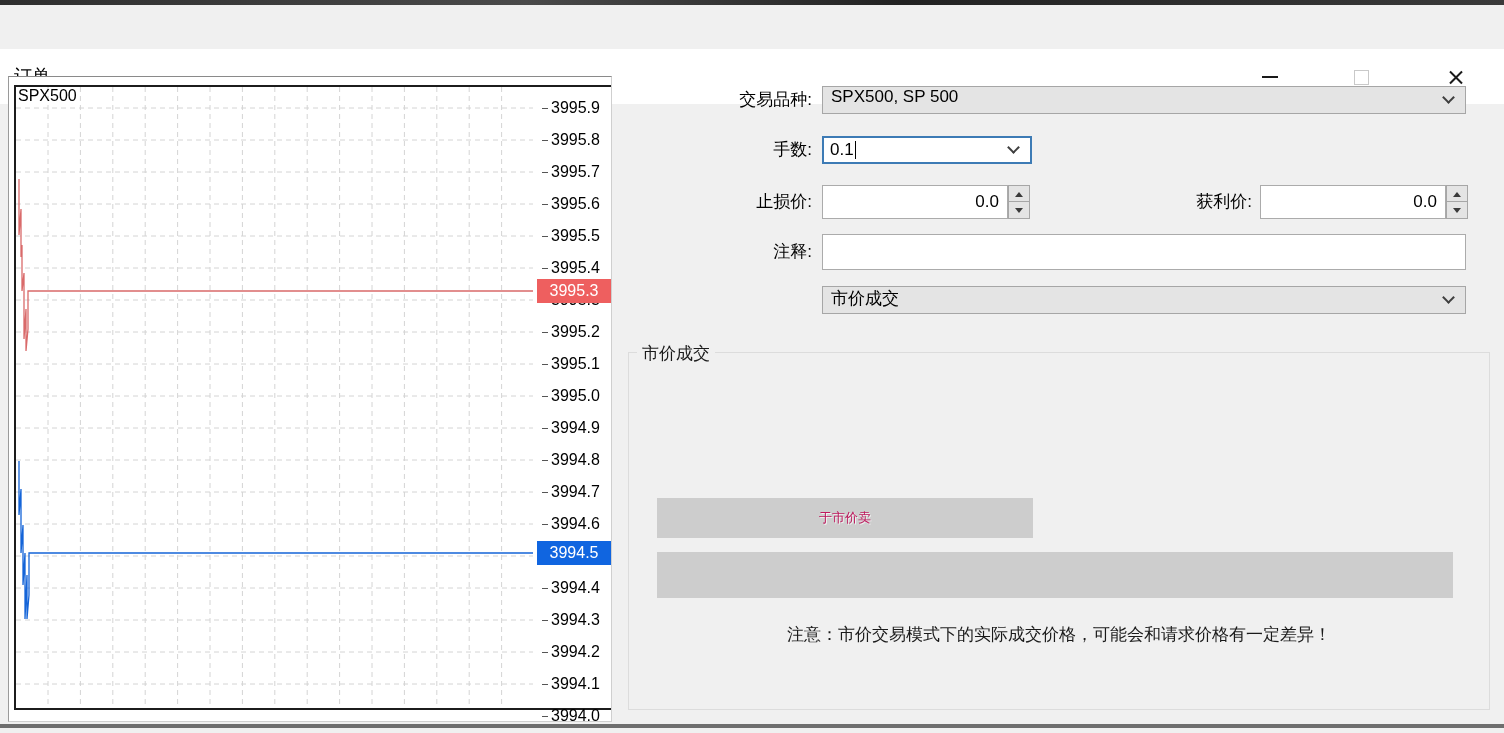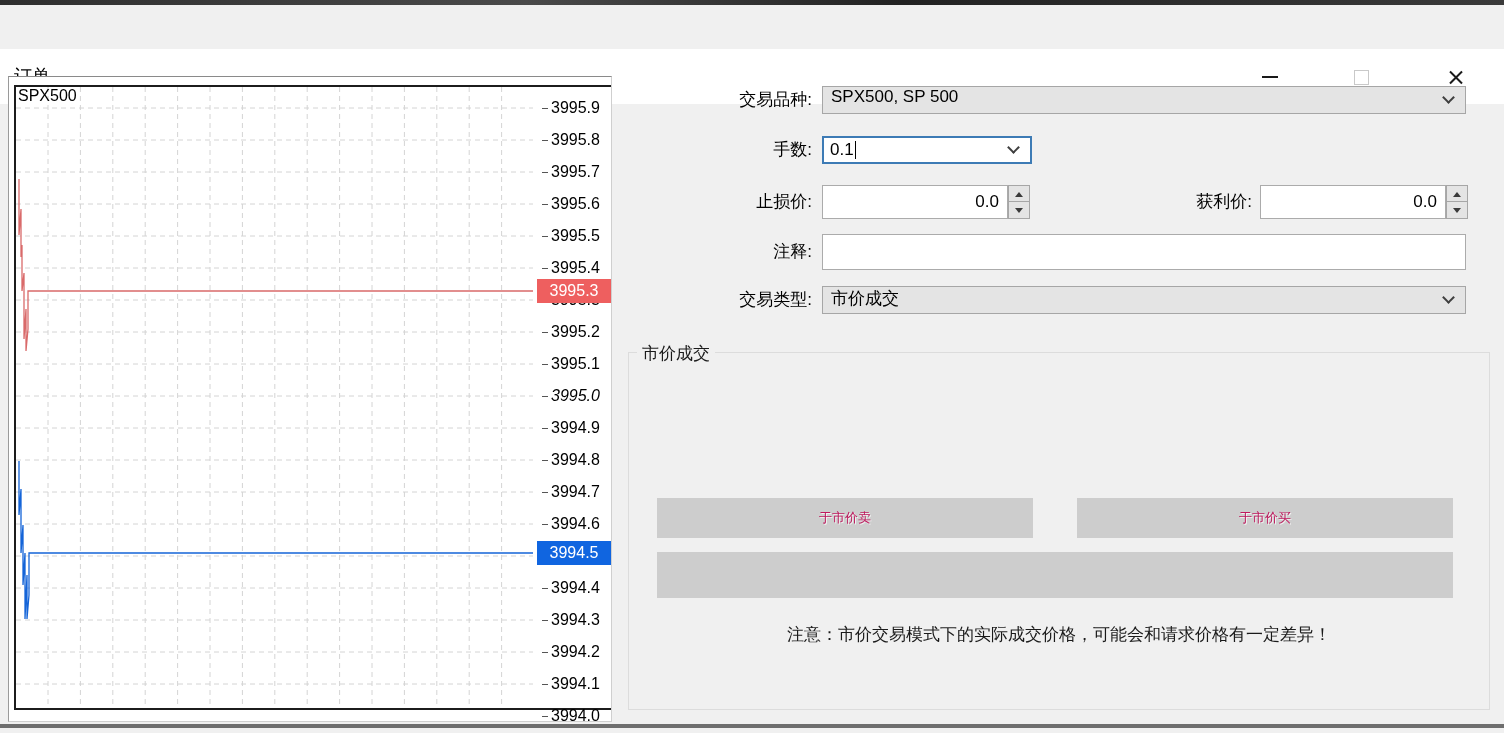--- a/index.html
+++ b/index.html
@@ -136,21 +136,21 @@
         <div class="price-tick" style="top: 628px;">3994.0</div>
         <div class="price-tick" style="top: 596px;">3994.1</div>
         <div class="price-tick" style="top: 564px;">3994.2</div>
         <div class="price-tick" style="top: 532px;">3994.3</div>
         <div class="price-tick" style="top: 500px;">3994.4</div>
         <div class="price-tick" style="top: 468px;">3994.5</div>
         <div class="price-tick" style="top: 436px;">3994.6</div>
         <div class="price-tick" style="top: 404px;">3994.7</div>
         <div class="price-tick" style="top: 372px;">3994.8</div>
         <div class="price-tick" style="top: 340px;">3994.9</div>
-        <div class="price-tick" style="top: 308px; font-style: italic;">3995.0</div>
+        <div class="price-tick" style="top: 308px;">3995.0</div>
         <div class="price-tick" style="top: 276px;">3995.1</div>
         <div class="price-tick" style="top: 244px;">3995.2</div>
         <div class="price-tick" style="top: 212px;">3995.3</div>
         <div class="price-tick" style="top: 180px;">3995.4</div>
         <div class="price-tick" style="top: 148px;">3995.5</div>
         <div class="price-tick" style="top: 116px;">3995.6</div>
         <div class="price-tick" style="top: 84px;">3995.7</div>
         <div class="price-tick" style="top: 52px;">3995.8</div>
         <div class="price-tick" style="top: 20px;">3995.9</div>
       <div class="price-badge" id="ask-badge" style="top: 202px; background: rgb(238, 95, 95);">3995.3</div>
@@ -195,28 +195,26 @@
     <div class="spin-btn">
         <span class="tri-down"></span>
       </div>
   </div>
 
   <div class="frm-label" style="left:632px; top:234px; line-height:36px;">注释:</div>
   <div class="textbox" style="left:822px; top:234px; width:644px; height:36px;">
     <span></span>
   </div>
 
-  <div class="frm-label" style="left:632px; top:286px; line-height:28px;">交易类型:</div>
   <div class="combo" style="left:822px; top:286px; width:644px; height:28px;">
     <span>市价成交</span>
     <span class="chev"></span>
   </div>
 
   <div class="groupbox">
     <div class="groupbox-legend">市价成交</div>
     <button class="mkt-btn sell-btn" disabled="">于市价卖</button>
-    <button class="mkt-btn buy-btn" disabled="">于市价买</button>
     <div class="wide-bar"></div>
     <div class="note">注意：市价交易模式下的实际成交价格，可能会和请求价格有一定差异！</div>
   </div>
 
   <div class="bottom-strip"></div>
 </div>
 
 </body></html>

